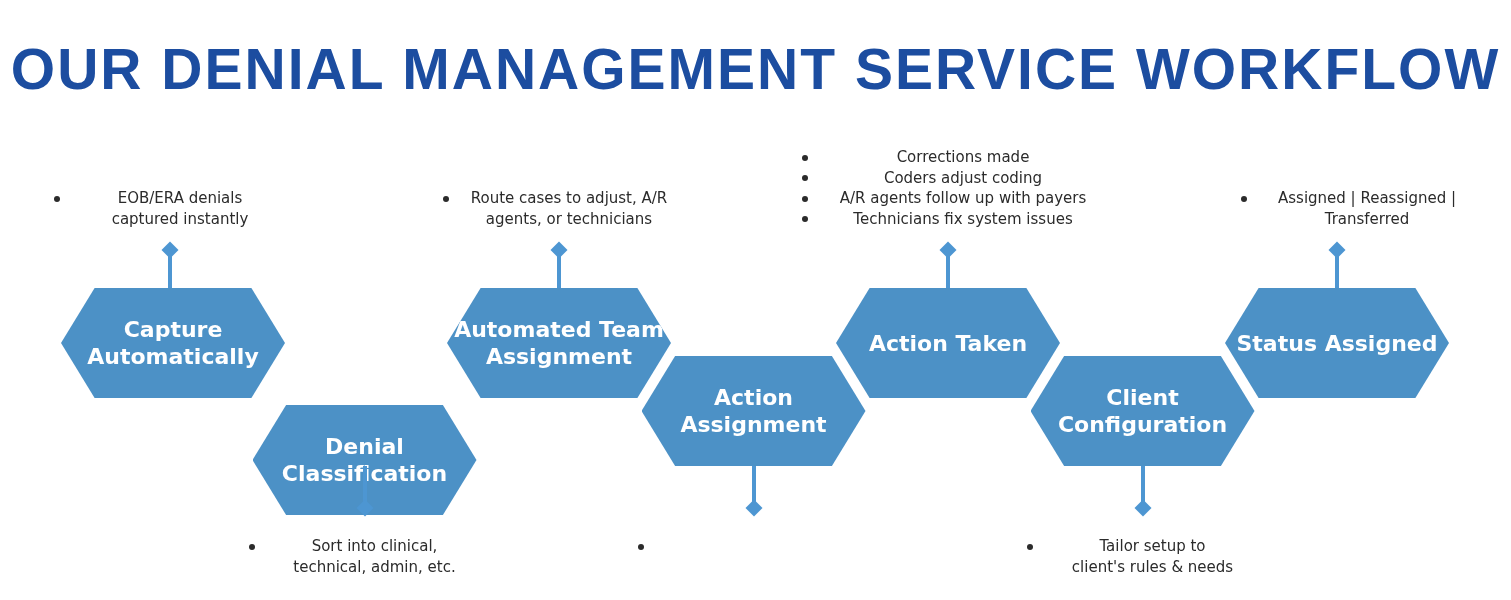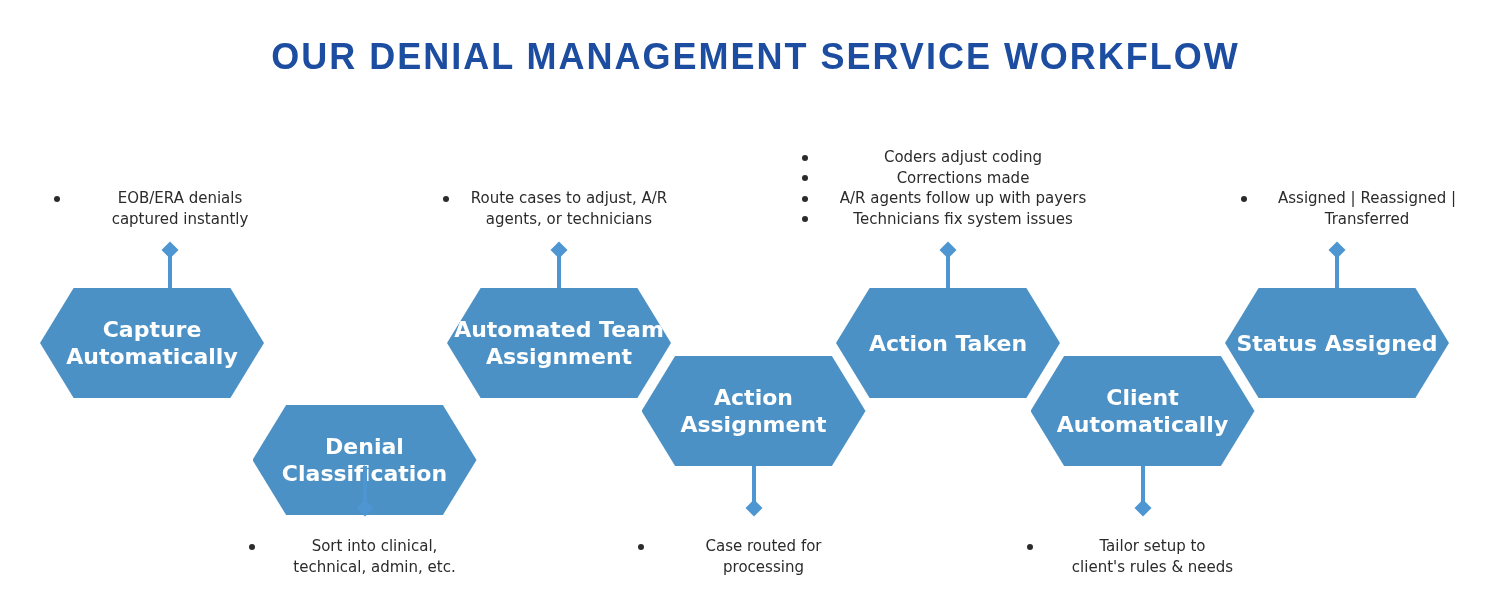--- a/index.html
+++ b/index.html
@@ -17,21 +17,21 @@
   }
   .title {
     position: absolute;
     top: 36px;
     left: 0;
     width: 100%;
     margin: 0;
     text-align: center;
     font-family: "Liberation Sans", sans-serif;
     font-weight: 800;
-    font-size: 36px;
+    font-size: 57px;
     letter-spacing: 2px;
     color: var(--title-color, #1C4DA0);
     white-space: nowrap;
   }
   #steps-layer {
     position: absolute;
     inset: 0;
   }
   .hexagon {
     position: absolute;
@@ -98,21 +98,21 @@
     border-radius: 50%;
     background: var(--note-color, #2B2B2B);
   }
 </style>
 </head>
 <body>
 
 <div class="canvas">
   <h1 class="title">OUR DENIAL MANAGEMENT SERVICE WORKFLOW</h1>
   <div id="steps-layer">
-  <div class="hexagon" style="left: 40px; top: 288px;">
+  <div class="hexagon" style="left: 61px; top: 288px;">
     <div class="hex-label">Capture
 Automatically</div>
   </div>
   <div class="connector upper" style="left: 161px; top: 242px; height: 46px;">
     <span class="line"></span>
     <span class="diamond"></span>
   </div>
   <ul class="notes" style="width: 260px; left: 50px; top: 188px;">
   <li class="note"><span class="dot"></span><span class="note-text">EOB/ERA denials
 captured instantly</span></li>
@@ -145,44 +145,43 @@
 </ul>
 
   <div class="hexagon" style="left: 641.5px; top: 356px;">
     <div class="hex-label">Action Assignment</div>
   </div>
   <div class="connector lower" style="left: 744.5px; top: 466px; height: 50px;">
     <span class="line"></span>
     <span class="diamond"></span>
   </div>
   <ul class="notes" style="width: 260px; left: 633.5px; top: 536px;">
-  <li class="note"><span class="dot"></span><span class="note-text">Case routed for
-processing</span></li>
+  <li class="note"><span class="dot"></span></li>
 </ul>
 
   <div class="hexagon" style="left: 836px; top: 288px;">
     <div class="hex-label">Action Taken</div>
   </div>
   <div class="connector upper" style="left: 939px; top: 242px; height: 46px;">
     <span class="line"></span>
     <span class="diamond"></span>
   </div>
   <ul class="notes" style="width: 330px; left: 798px; top: 147px;">
+  <li class="note"><span class="dot"></span><span class="note-text">Corrections made</span></li>
+
   <li class="note"><span class="dot"></span><span class="note-text">Coders adjust coding</span></li>
-
-  <li class="note"><span class="dot"></span><span class="note-text">Corrections made</span></li>
 
   <li class="note"><span class="dot"></span><span class="note-text">A/R agents follow up with payers</span></li>
 
   <li class="note"><span class="dot"></span><span class="note-text">Technicians fix system issues</span></li>
 </ul>
 
   <div class="hexagon" style="left: 1030.5px; top: 356px;">
     <div class="hex-label">Client
-Automatically</div>
+Configuration</div>
   </div>
   <div class="connector lower" style="left: 1133.5px; top: 466px; height: 50px;">
     <span class="line"></span>
     <span class="diamond"></span>
   </div>
   <ul class="notes" style="width: 260px; left: 1022.5px; top: 536px;">
   <li class="note"><span class="dot"></span><span class="note-text">Tailor setup to
 client's rules &amp; needs</span></li>
 </ul>
 

